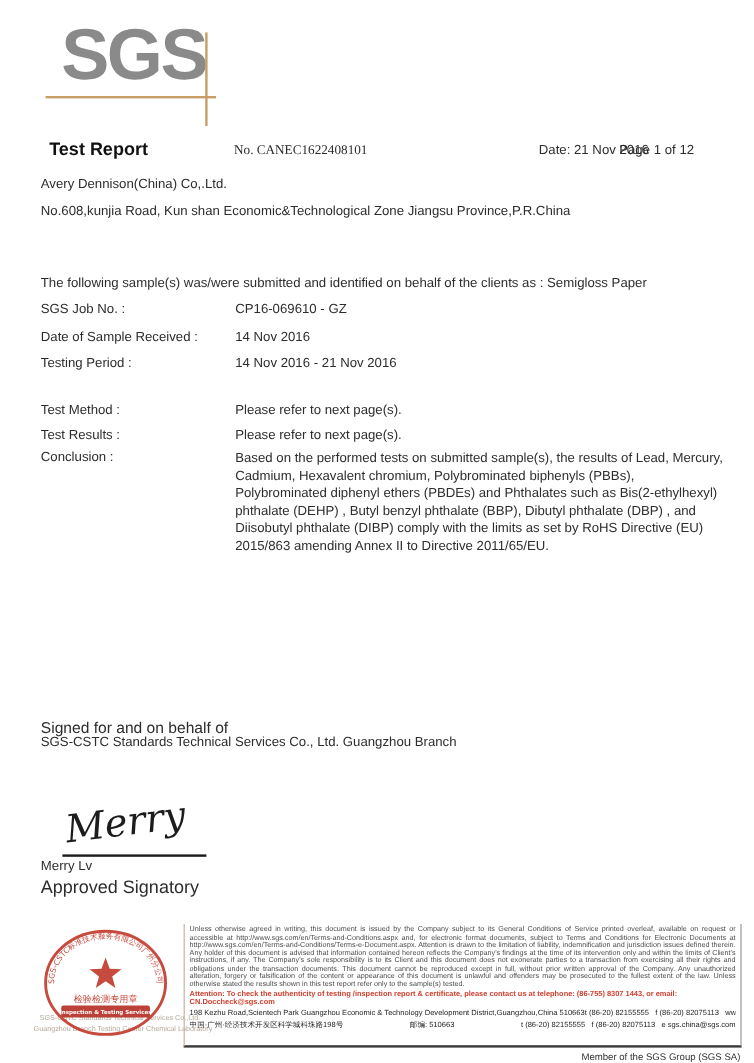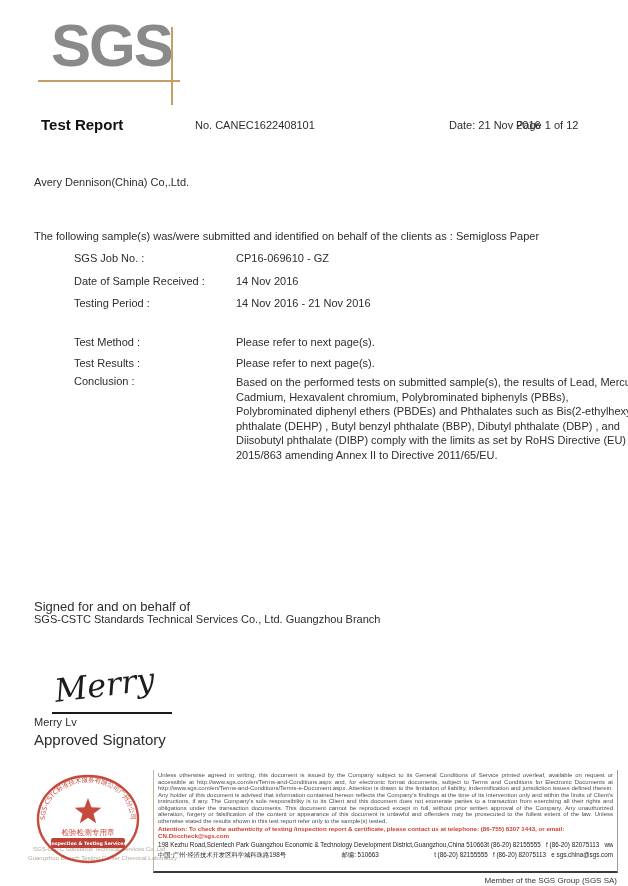--- a/index.html
+++ b/index.html
@@ -8,30 +8,30 @@
   .page { position:relative; width:628px; height:886px; background:#ffffff; overflow:hidden; }
 
   
   .logo-text { position:absolute; left:51px; top:12px; font-size:60px; font-weight:bold;
                color:#8a8a8a; letter-spacing:-2px; line-height:68px; }
   .logo-hline { position:absolute; left:38px; top:80px; width:142px; height:2px; background:#c99e66; }
   .logo-vline { position:absolute; left:171px; top:27px; width:2px; height:78px; background:#c99e66; }
 
   
   .hdr-title { position:absolute; left:29px; top:116px; font-size:15px; font-weight:bold; color:#111;margin-left:12px; }
-  .hdr-no    { position:absolute; left:195px; top:119px; font-size:11px; color:#2d2d2d; }
+  .hdr-no    { position:absolute; left:195px; top:119px; font-size:11px; color:#2d2d2d;font-family:Liberation Serif, serif; }
   .hdr-date  { position:absolute; left:403px; top:119px; font-size:11px; color:#2d2d2d;padding-left:46px; }
   .hdr-page  { position:absolute; left:516px; top:119px; font-size:11px; color:#2d2d2d; }
 
-  .client-name { position:absolute; left:34px; top:148px; font-size:11px; color:#2d2d2d;margin-top:28px; }
+  .client-name { position:absolute; left:34px; top:148px; font-size:11px; color:#2d2d2d; }
   .client-addr { position:absolute; left:34px; top:170px; font-size:11px; color:#2d2d2d; }
   .sample-stmt { position:absolute; left:34px; top:230px; font-size:11px; color:#2d2d2d; }
 
   .field-row { position:absolute; left:34px; font-size:11px; color:#2d2d2d; display:flex; }
-  .flabel { display:inline-block; width:162px; flex:0 0 162px;margin-left:40px; }
+  .flabel { display:inline-block; width:162px; flex:0 0 162px; }
   .fvalue { display:inline-block; }
   .fvalue.wrap { width:410px; line-height:14.6px; }
 
   
   .signed-for { position:absolute; left:34px; top:599px; font-size:13px; color:#2d2d2d; }
   .signed-co  { position:absolute; left:34px; top:613px; font-size:11px; color:#2d2d2d; }
   .sig-svg    { position:absolute; left:46px; top:664px; }
   .sig-line   { position:absolute; left:52px; top:712px; width:120px; height:2px; background:#1a1a1a; }
   .sig-name   { position:absolute; left:34px; top:716px; font-size:11px; color:#2d2d2d; }
   .sig-role   { position:absolute; left:34px; top:731px; font-size:15px; color:#2d2d2d; }
@@ -60,20 +60,21 @@
   <div class="logo-text">SGS</div>
   <div class="logo-hline"></div>
   <div class="logo-vline"></div>
 
   <div class="hdr-title">Test Report</div>
   <div class="hdr-no">No. CANEC1622408101</div>
   <div class="hdr-date">Date: 21 Nov 2016</div>
   <div class="hdr-page">Page 1 of 12</div>
 
   <div class="client-name">Avery Dennison(China) Co,.Ltd.</div>
+  <div class="client-addr">No.608,kunjia Road, Kun shan Economic&amp;Technological Zone Jiangsu Province,P.R.China</div>
 
   <div class="sample-stmt">The following sample(s) was/were submitted and identified on behalf of the clients as : Semigloss Paper</div>
 
   <div class="field-row" style="top:252px">
     <span class="flabel">SGS Job No. :</span>
     <span class="fvalue">CP16-069610 - GZ</span>
   </div>
   <div class="field-row" style="top:275px">
     <span class="flabel">Date of Sample Received :</span>
     <span class="fvalue">14 Nov 2016</span>

